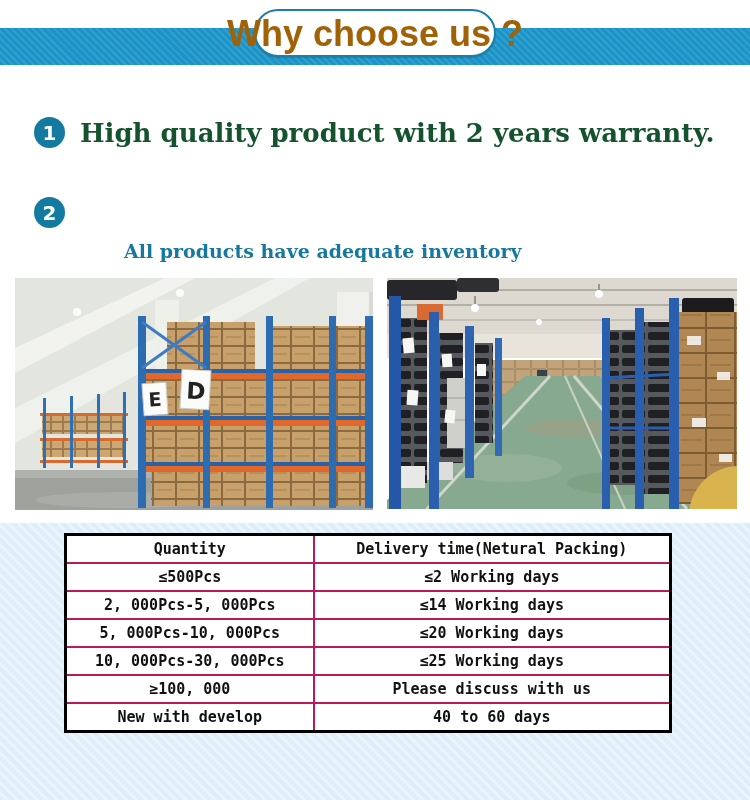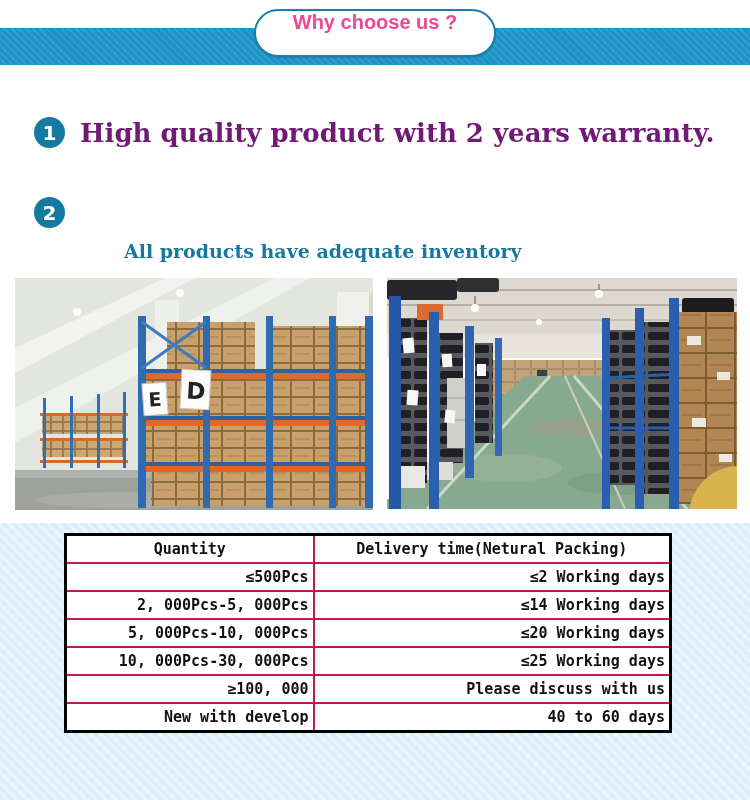--- a/index.html
+++ b/index.html
@@ -10,39 +10,39 @@
   }
   
   .banner-band{
     position:absolute;left:0;top:28px;width:750px;height:37px;
     background:repeating-linear-gradient(45deg,#1f93c6 0px,#1f93c6 3px,#2ea0d0 3px,#2ea0d0 5px);
   }
   .banner-pill{
     position:absolute;left:50%;top:9px;transform:translateX(-50%);
     width:238px;height:44px;background:#ffffff;
     border:2px solid #1a80a9;border-radius:24px;
-    display:flex;align-items:flex-start;justify-content:center;
-    font-size:20px;font-weight:bold;color:#ec4899;letter-spacing:0px;
+    display:flex;align-items:flex-end;justify-content:center;
+    font-size:36px;font-weight:bold;color:#a16207;letter-spacing:0px;
     box-shadow:0 1px 1px rgba(0,0,0,.15);
     z-index:3;white-space:nowrap;
   }
   
   .feature{
     position:absolute;left:34px;display:flex;align-items:center;gap:15px;
   }
   .badge{
     width:31px;height:31px;border-radius:50%;
     background:#147a9f;color:#ffffff;
     display:flex;align-items:center;justify-content:center;
     font-size:20px;font-weight:bold;flex:0 0 auto;
     font-family:"DejaVu Sans", sans-serif;
   }
   .feature-title{
     font-family:"DejaVu Serif", serif;
-    font-size:26px;font-weight:bold;color:#701a75;white-space:nowrap;
+    font-size:26px;font-weight:bold;color:#14532d;white-space:nowrap;
   }
   .feature-subtitle{
     position:absolute;left:80px;top:240px;
     font-family:"DejaVu Serif", serif;
     font-size:19px;font-weight:bold;color:#17789e;white-space:nowrap;margin-left:44px;
   }
   
   .photos{
     position:absolute;left:15px;top:278px;width:722px;height:233px;
     display:flex;gap:14px;align-items:flex-start;
@@ -59,21 +59,21 @@
     background:#ffffff;border:3px solid #000000;
     font-family:"DejaVu Sans Mono","Liberation Mono", monospace;
     font-size:15px;color:#111111;
   }
   table.delivery col.c1{width:248px;}
   table.delivery th, table.delivery td{
     border:2px solid #be185d;height:26px;padding:0 4px;
     font-weight:bold;overflow:hidden;white-space:nowrap;
   }
   table.delivery th{text-align:center;}
-  table.delivery td{text-align:right;margin-left:9px;}
+  table.delivery td{text-align:center;margin-left:9px;}
 </style>
 </head>
 <body>
 
 <div class="banner-band"></div>
 <div class="banner-pill">
   <span>Why choose us ?</span>
 </div>
 
 <div class="feature" style="top:117px;">

